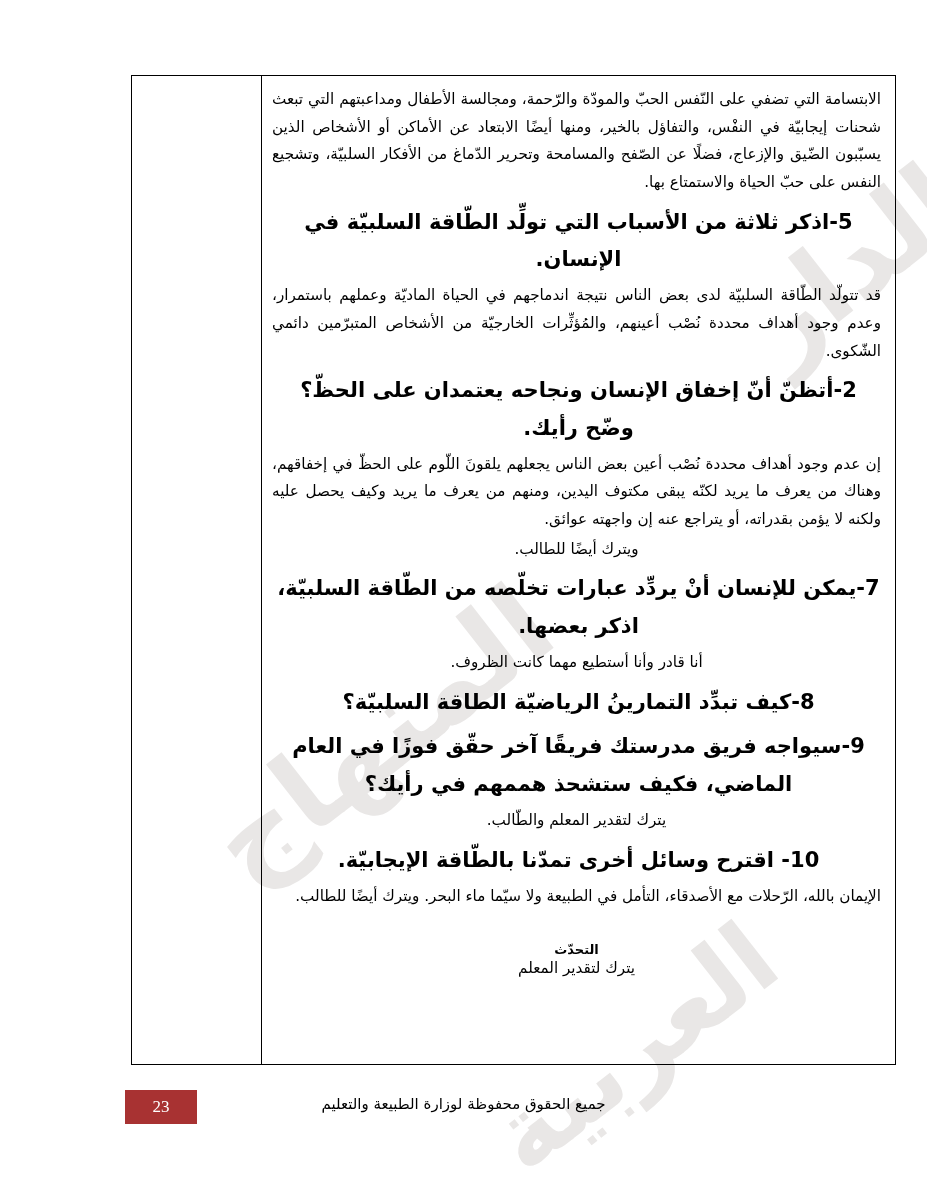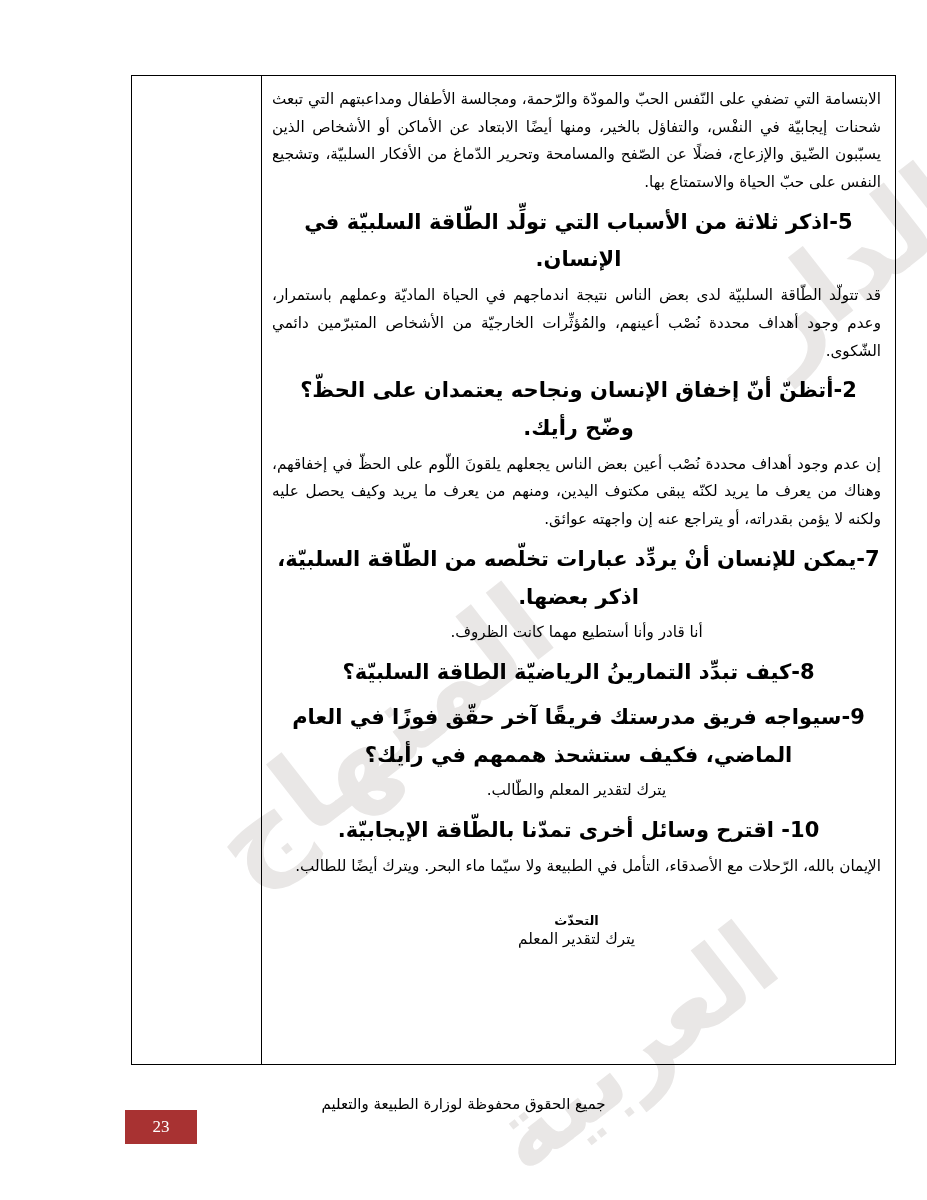--- a/index.html
+++ b/index.html
@@ -141,21 +141,20 @@
     top: 0;
     width: 72px;
     height: 34px;
     background: #a83232;
     color: #ffffff;
     font-size: 17px;
     display: flex;
     align-items: center;
     justify-content: center;
     font-family: "Liberation Serif", serif;
-    margin-top: 20px;
   }
   .footer-text {
     position: absolute;
     left: 0;
     right: 0;
     top: 5px;
     text-align: center;
     font-size: 15px;
     direction: rtl;
     font-family: "DejaVu Sans", "Liberation Sans", sans-serif;
@@ -176,20 +175,21 @@
 
     <div class="cell-main">
 
       <p class="p">الابتسامة التي تضفي على النّفس الحبّ والمودّة والرّحمة، ومجالسة الأطفال ومداعبتهم التي تبعث شحنات إيجابيّة في النفْس، والتفاؤل بالخير، ومنها أيضًا الابتعاد عن الأماكن أو الأشخاص الذين يسبّبون الضّيق والإزعاج، فضلًا عن الصّفح والمسامحة وتحرير الدّماغ من الأفكار السلبيّة، وتشجيع النفس على حبّ الحياة والاستمتاع بها.</p>
 
       <p class="q">5-اذكر ثلاثة من الأسباب التي تولِّد الطّاقة السلبيّة في الإنسان.</p>
       <p class="p">قد تتولّد الطّاقة السلبيّة لدى بعض الناس نتيجة اندماجهم في الحياة الماديّة وعملهم باستمرار، وعدم وجود أهداف محددة نُصْب أعينهم، والمُؤثِّرات الخارجيّة من الأشخاص المتبرّمين دائمي الشّكوى.</p>
 
       <p class="q">2-أتظنّ أنّ إخفاق الإنسان ونجاحه يعتمدان على  الحظّ؟ وضّح رأيك.</p>
       <p class="p">إن عدم وجود أهداف محددة نُصْب أعين بعض الناس يجعلهم يلقونَ اللّوم على الحظّ في إخفاقهم، وهناك من يعرف ما يريد لكنّه يبقى مكتوف اليدين، ومنهم من يعرف ما يريد وكيف يحصل عليه ولكنه لا يؤمن بقدراته، أو يتراجع عنه إن واجهته عوائق.</p>
+      <p class="p center">ويترك أيضًا للطالب.</p>
 
       <p class="q">7-يمكن للإنسان أنْ يردِّد عبارات تخلّصه من الطّاقة السلبيّة، اذكر بعضها.</p>
       <p class="p center">أنا قادر وأنا أستطيع مهما كانت الظروف.</p>
 
       <p class="q">8-كيف تبدِّد التمارينُ الرياضيّة الطاقة السلبيّة؟</p>
 
       <p class="q wrap">9-سيواجه فريق مدرستك فريقًا آخر حقّق فوزًا في العام الماضي، فكيف ستشحذ هممهم في رأيك؟</p>
       <p class="p center">يترك لتقدير المعلم والطّالب.</p>
 
       <p class="q">10-   اقترح وسائل أخرى تمدّنا بالطّاقة الإيجابيّة.</p>

